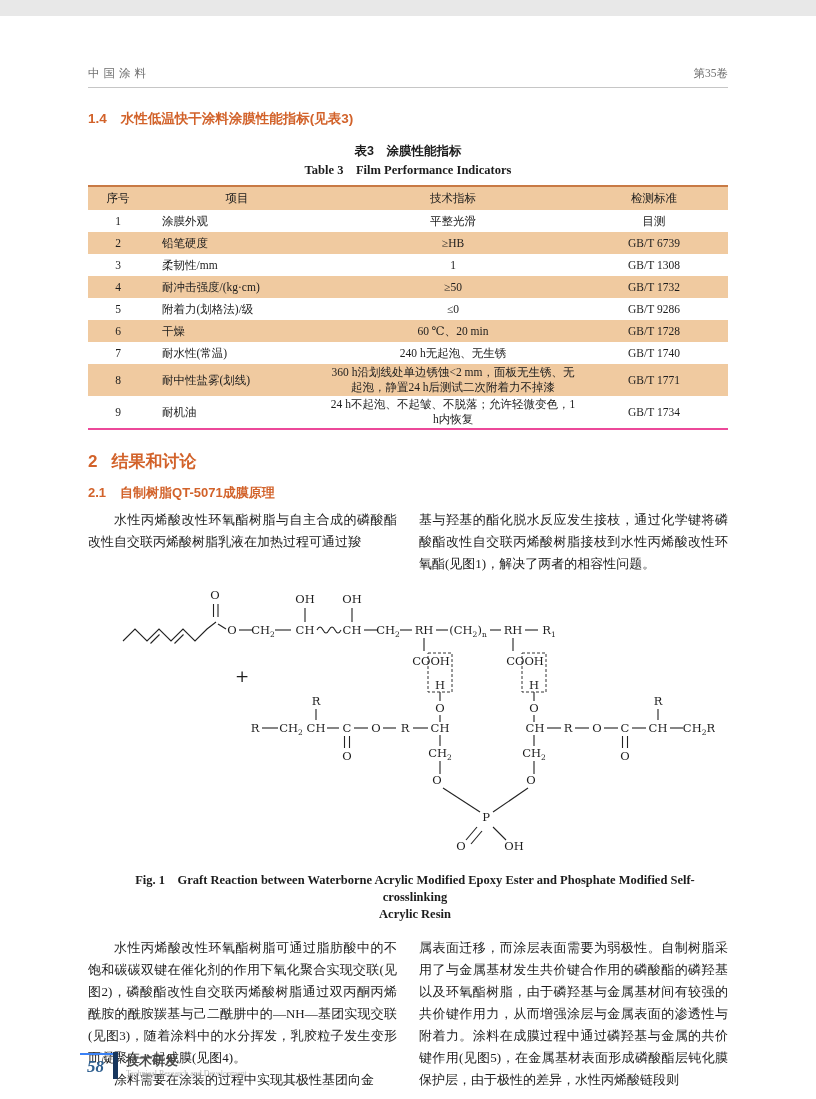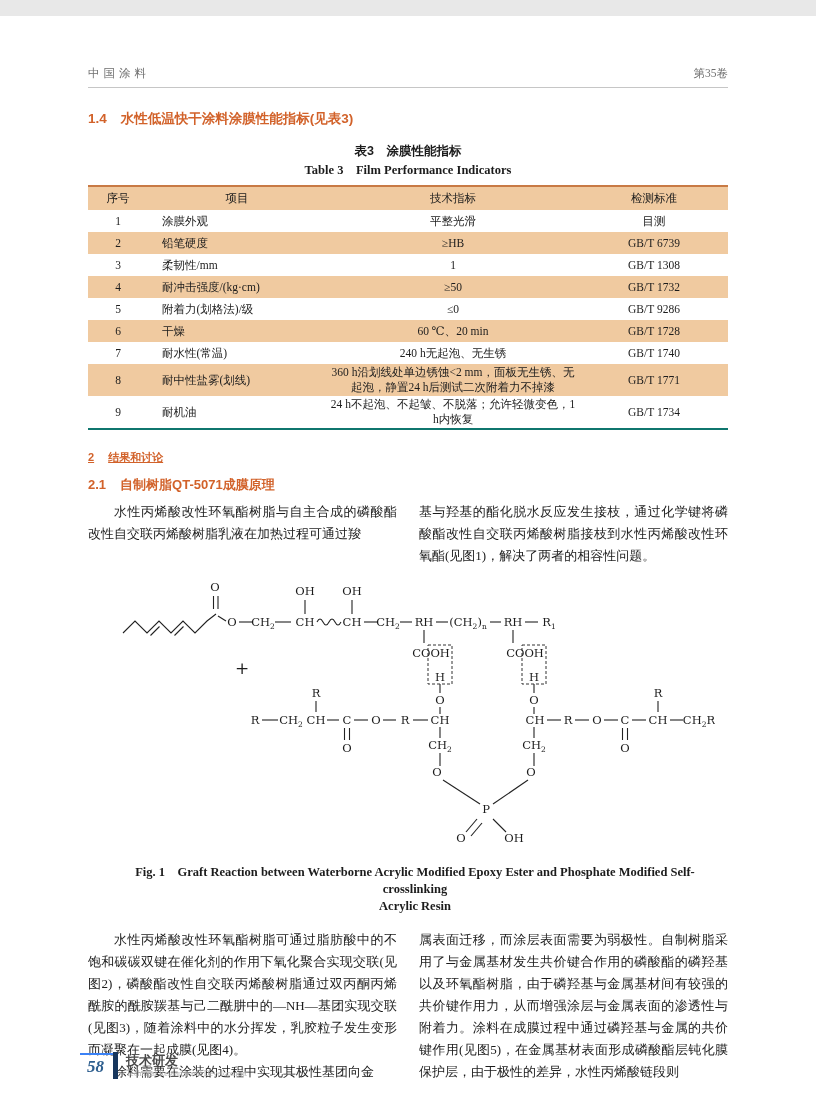--- a/index.html
+++ b/index.html
@@ -8,29 +8,29 @@
   .content{position:absolute;left:88px;top:0;width:640px;}
   
   .pg-head{display:flex;justify-content:space-between;align-items:flex-end;
            padding-top:50px;padding-bottom:6px;border-bottom:1px solid #c6c6c6;
            font-size:11.5px;color:#6f6f6f;}
   .pg-head .journal{letter-spacing:4px;}
   
   .h-orange{color:#d2622a;font-family:"Liberation Sans","DejaVu Sans",sans-serif;font-weight:bold;}
   .h14{margin-top:22px;font-size:13.5px;}
   .h14 .num,.h2 .num,.h21 .num{margin-right:14px;}
-  .h2{margin-top:20px;font-size:11px;text-decoration:underline;}
+  .h2{margin-top:20px;font-size:17px;}
   .h21{margin-top:11px;font-size:13px;}
   
   .tcap-zh{margin-top:15px;text-align:center;font-size:12.5px;font-weight:bold;
            font-family:"Liberation Sans","DejaVu Sans",sans-serif;}
   .tcap-en{text-align:center;font-size:12.5px;font-weight:bold;margin-top:2px;}
   
   table.t3{width:640px;border-collapse:collapse;margin-top:6px;
-           border-top:2px solid #c87a45;border-bottom:2px solid #0f766e;font-size:11.5px;}
+           border-top:2px solid #c87a45;border-bottom:2px solid #ec4899;font-size:11.5px;}
   table.t3 th{font-weight:normal;height:21px;}
   table.t3 td{height:20px;text-align:center;line-height:15px;padding:1px 2px;}
   table.t3 td.item{text-align:left;padding-left:14px;}
   table.t3 tr.stripe{background:#f0caa0;}
   table.t3 thead tr{background:#f0caa0;}
   
   .cols{display:flex;gap:22px;margin-top:7px;}
   .col{width:309px;text-align:justify;font-size:13px;line-height:22px;}
   .col p{margin:0;}
   .col p.indent{text-indent:2em;}

